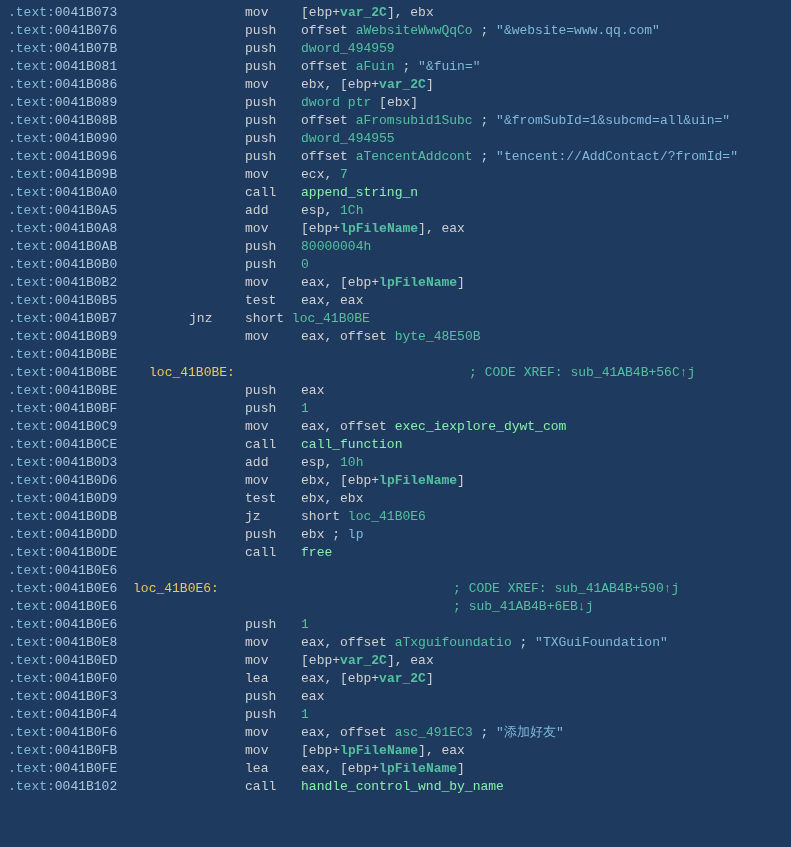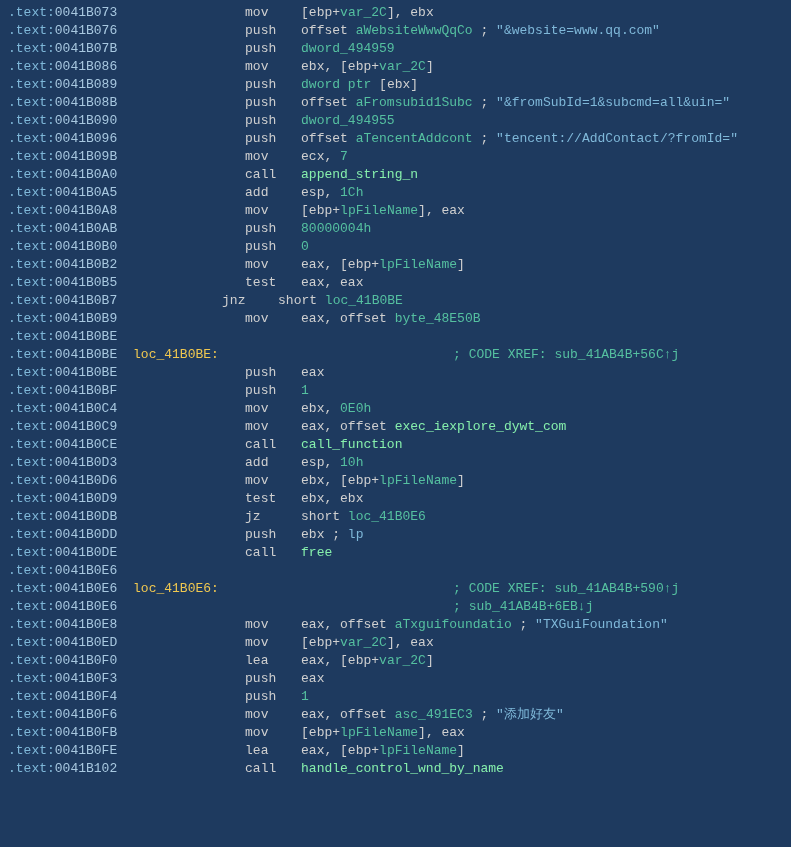--- a/index.html
+++ b/index.html
@@ -25,65 +25,66 @@
     margin-top: 36px;
   }
   .label {
     color: #f0c850;
   }
   .mnemonic {
     color: #d0d0d0;
     display: inline-block;
   }
   .op-default { color: #d0d0d0; }
-  .op-var { color: #55c0a0; }
+  .op-var { color: #55c0a0; font-weight: bold; }
   .op-num { color: #55c0a0; }
   .op-ident { color: #55c0a0; }
   .op-func { color: #86efac; }
   .op-comment { color: #7fb8d9; }
   .op-xref { color: #55c0a0; }
 </style>
 </head>
 <body>
 
 <div id="listing">
     <div class="line"><span class="segment">.text:</span><span class="addr">0041B073</span><span> </span><span style="display: inline-block; margin-left: 120px; width: 56px;"><span class="mnemonic">mov</span></span><span><span class="op-default">[</span><span class="op-default">ebp</span><span class="op-default">+</span><span class="op-var">var_2C</span><span class="op-default">], </span><span class="op-default">ebx</span></span></div>
     <div class="line"><span class="segment">.text:</span><span class="addr">0041B076</span><span> </span><span style="display: inline-block; margin-left: 120px; width: 56px;"><span class="mnemonic">push</span></span><span><span class="op-default">offset </span><span class="op-ident">aWebsiteWwwQqCo</span><span class="op-default"> ; </span><span class="op-comment">"&amp;website=www.qq.com"</span></span></div>
     <div class="line"><span class="segment">.text:</span><span class="addr">0041B07B</span><span> </span><span style="display: inline-block; margin-left: 120px; width: 56px;"><span class="mnemonic">push</span></span><span><span class="op-ident">dword_494959</span></span></div>
+    <div class="line"><span class="segment">.text:</span><span class="addr">0041B081</span><span> </span><span style="display: inline-block; margin-left: 120px; width: 56px;"><span class="mnemonic">push</span></span><span><span class="op-default">offset </span><span class="op-ident">aFuin</span><span class="op-default">    ; </span><span class="op-comment">"&amp;fuin="</span></span></div>
     <div class="line"><span class="segment">.text:</span><span class="addr">0041B086</span><span> </span><span style="display: inline-block; margin-left: 120px; width: 56px;"><span class="mnemonic">mov</span></span><span><span class="op-default">ebx</span><span class="op-default">, [</span><span class="op-default">ebp</span><span class="op-default">+</span><span class="op-var">var_2C</span><span class="op-default">]</span></span></div>
     <div class="line"><span class="segment">.text:</span><span class="addr">0041B089</span><span> </span><span style="display: inline-block; margin-left: 120px; width: 56px;"><span class="mnemonic">push</span></span><span><span class="op-num">dword ptr </span><span class="op-default">[</span><span class="op-default">ebx</span><span class="op-default">]</span></span></div>
     <div class="line"><span class="segment">.text:</span><span class="addr">0041B08B</span><span> </span><span style="display: inline-block; margin-left: 120px; width: 56px;"><span class="mnemonic">push</span></span><span><span class="op-default">offset </span><span class="op-ident">aFromsubid1Subc</span><span class="op-default"> ; </span><span class="op-comment">"&amp;fromSubId=1&amp;subcmd=all&amp;uin="</span></span></div>
     <div class="line"><span class="segment">.text:</span><span class="addr">0041B090</span><span> </span><span style="display: inline-block; margin-left: 120px; width: 56px;"><span class="mnemonic">push</span></span><span><span class="op-ident">dword_494955</span></span></div>
     <div class="line"><span class="segment">.text:</span><span class="addr">0041B096</span><span> </span><span style="display: inline-block; margin-left: 120px; width: 56px;"><span class="mnemonic">push</span></span><span><span class="op-default">offset </span><span class="op-ident">aTencentAddcont</span><span class="op-default"> ; </span><span class="op-comment">"tencent://AddContact/?fromId="</span></span></div>
     <div class="line"><span class="segment">.text:</span><span class="addr">0041B09B</span><span> </span><span style="display: inline-block; margin-left: 120px; width: 56px;"><span class="mnemonic">mov</span></span><span><span class="op-default">ecx</span><span class="op-default">, </span><span class="op-num">7</span></span></div>
     <div class="line"><span class="segment">.text:</span><span class="addr">0041B0A0</span><span> </span><span style="display: inline-block; margin-left: 120px; width: 56px;"><span class="mnemonic">call</span></span><span><span class="op-func">append_string_n</span></span></div>
     <div class="line"><span class="segment">.text:</span><span class="addr">0041B0A5</span><span> </span><span style="display: inline-block; margin-left: 120px; width: 56px;"><span class="mnemonic">add</span></span><span><span class="op-default">esp</span><span class="op-default">, </span><span class="op-num">1Ch</span></span></div>
     <div class="line"><span class="segment">.text:</span><span class="addr">0041B0A8</span><span> </span><span style="display: inline-block; margin-left: 120px; width: 56px;"><span class="mnemonic">mov</span></span><span><span class="op-default">[</span><span class="op-default">ebp</span><span class="op-default">+</span><span class="op-var">lpFileName</span><span class="op-default">], </span><span class="op-default">eax</span></span></div>
     <div class="line"><span class="segment">.text:</span><span class="addr">0041B0AB</span><span> </span><span style="display: inline-block; margin-left: 120px; width: 56px;"><span class="mnemonic">push</span></span><span><span class="op-num">80000004h</span></span></div>
     <div class="line"><span class="segment">.text:</span><span class="addr">0041B0B0</span><span> </span><span style="display: inline-block; margin-left: 120px; width: 56px;"><span class="mnemonic">push</span></span><span><span class="op-num">0</span></span></div>
     <div class="line"><span class="segment">.text:</span><span class="addr">0041B0B2</span><span> </span><span style="display: inline-block; margin-left: 120px; width: 56px;"><span class="mnemonic">mov</span></span><span><span class="op-default">eax</span><span class="op-default">, [</span><span class="op-default">ebp</span><span class="op-default">+</span><span class="op-var">lpFileName</span><span class="op-default">]</span></span></div>
     <div class="line"><span class="segment">.text:</span><span class="addr">0041B0B5</span><span> </span><span style="display: inline-block; margin-left: 120px; width: 56px;"><span class="mnemonic">test</span></span><span><span class="op-default">eax</span><span class="op-default">, </span><span class="op-default">eax</span></span></div>
-    <div class="line"><span class="segment">.text:</span><span class="addr">0041B0B7</span><span> </span><span style="display: inline-block; margin-left: 97px; width: 56px;"><span class="mnemonic">jnz</span></span><span><span class="op-default">short </span><span class="op-ident">loc_41B0BE</span></span></div>
+    <div class="line"><span class="segment">.text:</span><span class="addr">0041B0B7</span><span> </span><span style="display: inline-block; margin-left: 64px; width: 56px;"><span class="mnemonic">jnz</span></span><span><span class="op-default">short </span><span class="op-ident">loc_41B0BE</span></span></div>
     <div class="line"><span class="segment">.text:</span><span class="addr">0041B0B9</span><span> </span><span style="display: inline-block; margin-left: 120px; width: 56px;"><span class="mnemonic">mov</span></span><span><span class="op-default">eax</span><span class="op-default">, offset </span><span class="op-ident">byte_48E50B</span></span></div>
     <div class="line"><span class="segment">.text:</span><span class="addr">0041B0BE</span></div>
-    <div class="line"><span class="segment">.text:</span><span class="addr">0041B0BE</span><span> </span><span style="display: inline-block; margin-left: 8px; width: 320px;"><span class="label">loc_41B0BE:</span></span><span class="op-xref">; CODE XREF: sub_41AB4B+56C↑j</span></div>
+    <div class="line"><span class="segment">.text:</span><span class="addr">0041B0BE</span><span> </span><span style="display: inline-block; margin-left: 24px; width: 320px;"><span class="label">loc_41B0BE:</span></span><span class="op-xref">; CODE XREF: sub_41AB4B+56C↑j</span></div>
     <div class="line"><span class="segment">.text:</span><span class="addr">0041B0BE</span><span> </span><span style="display: inline-block; margin-left: 120px; width: 56px;"><span class="mnemonic">push</span></span><span><span class="op-default">eax</span></span></div>
     <div class="line"><span class="segment">.text:</span><span class="addr">0041B0BF</span><span> </span><span style="display: inline-block; margin-left: 120px; width: 56px;"><span class="mnemonic">push</span></span><span><span class="op-num">1</span></span></div>
-    <div class="line"><span class="segment">.text:</span><span class="addr">0041B0C4</span><span> </span><span style="display: inline-block; margin-left: 120px; width: 56px;"><span class="mnemonic">mov</span></span><span><span class="op-default">ebx</span><span class="op-default">, </span><span class="op-num">0E0h</span></span></div>
     <div class="line"><span class="segment">.text:</span><span class="addr">0041B0C9</span><span> </span><span style="display: inline-block; margin-left: 120px; width: 56px;"><span class="mnemonic">mov</span></span><span><span class="op-default">eax</span><span class="op-default">, offset </span><span class="op-func">exec_iexplore_dywt_com</span></span></div>
     <div class="line"><span class="segment">.text:</span><span class="addr">0041B0CE</span><span> </span><span style="display: inline-block; margin-left: 120px; width: 56px;"><span class="mnemonic">call</span></span><span><span class="op-func">call_function</span></span></div>
     <div class="line"><span class="segment">.text:</span><span class="addr">0041B0D3</span><span> </span><span style="display: inline-block; margin-left: 120px; width: 56px;"><span class="mnemonic">add</span></span><span><span class="op-default">esp</span><span class="op-default">, </span><span class="op-num">10h</span></span></div>
     <div class="line"><span class="segment">.text:</span><span class="addr">0041B0D6</span><span> </span><span style="display: inline-block; margin-left: 120px; width: 56px;"><span class="mnemonic">mov</span></span><span><span class="op-default">ebx</span><span class="op-default">, [</span><span class="op-default">ebp</span><span class="op-default">+</span><span class="op-var">lpFileName</span><span class="op-default">]</span></span></div>
     <div class="line"><span class="segment">.text:</span><span class="addr">0041B0D9</span><span> </span><span style="display: inline-block; margin-left: 120px; width: 56px;"><span class="mnemonic">test</span></span><span><span class="op-default">ebx</span><span class="op-default">, </span><span class="op-default">ebx</span></span></div>
     <div class="line"><span class="segment">.text:</span><span class="addr">0041B0DB</span><span> </span><span style="display: inline-block; margin-left: 120px; width: 56px;"><span class="mnemonic">jz</span></span><span><span class="op-default">short </span><span class="op-ident">loc_41B0E6</span></span></div>
     <div class="line"><span class="segment">.text:</span><span class="addr">0041B0DD</span><span> </span><span style="display: inline-block; margin-left: 120px; width: 56px;"><span class="mnemonic">push</span></span><span><span class="op-default">ebx</span><span class="op-default">             ; </span><span class="op-comment">lp</span></span></div>
     <div class="line"><span class="segment">.text:</span><span class="addr">0041B0DE</span><span> </span><span style="display: inline-block; margin-left: 120px; width: 56px;"><span class="mnemonic">call</span></span><span><span class="op-func">free</span></span></div>
     <div class="line"><span class="segment">.text:</span><span class="addr">0041B0E6</span></div>
     <div class="line"><span class="segment">.text:</span><span class="addr">0041B0E6</span><span> </span><span style="display: inline-block; margin-left: 8px; width: 320px;"><span class="label">loc_41B0E6:</span></span><span class="op-xref">; CODE XREF: sub_41AB4B+590↑j</span></div>
     <div class="line"><span class="segment">.text:</span><span class="addr">0041B0E6</span><span> </span><span style="display: inline-block; margin-left: 8px; width: 320px;"></span><span class="op-xref">; sub_41AB4B+6EB↓j</span></div>
+    <div class="line"><span class="segment">.text:</span><span class="addr">0041B0E6</span><span> </span><span style="display: inline-block; margin-left: 120px; width: 56px;"><span class="mnemonic">push</span></span><span><span class="op-num">1</span></span></div>
     <div class="line"><span class="segment">.text:</span><span class="addr">0041B0E8</span><span> </span><span style="display: inline-block; margin-left: 120px; width: 56px;"><span class="mnemonic">mov</span></span><span><span class="op-default">eax</span><span class="op-default">, offset </span><span class="op-ident">aTxguifoundatio</span><span class="op-default"> ; </span><span class="op-comment">"TXGuiFoundation"</span></span></div>
     <div class="line"><span class="segment">.text:</span><span class="addr">0041B0ED</span><span> </span><span style="display: inline-block; margin-left: 120px; width: 56px;"><span class="mnemonic">mov</span></span><span><span class="op-default">[</span><span class="op-default">ebp</span><span class="op-default">+</span><span class="op-var">var_2C</span><span class="op-default">], </span><span class="op-default">eax</span></span></div>
     <div class="line"><span class="segment">.text:</span><span class="addr">0041B0F0</span><span> </span><span style="display: inline-block; margin-left: 120px; width: 56px;"><span class="mnemonic">lea</span></span><span><span class="op-default">eax</span><span class="op-default">, [</span><span class="op-default">ebp</span><span class="op-default">+</span><span class="op-var">var_2C</span><span class="op-default">]</span></span></div>
     <div class="line"><span class="segment">.text:</span><span class="addr">0041B0F3</span><span> </span><span style="display: inline-block; margin-left: 120px; width: 56px;"><span class="mnemonic">push</span></span><span><span class="op-default">eax</span></span></div>
     <div class="line"><span class="segment">.text:</span><span class="addr">0041B0F4</span><span> </span><span style="display: inline-block; margin-left: 120px; width: 56px;"><span class="mnemonic">push</span></span><span><span class="op-num">1</span></span></div>
     <div class="line"><span class="segment">.text:</span><span class="addr">0041B0F6</span><span> </span><span style="display: inline-block; margin-left: 120px; width: 56px;"><span class="mnemonic">mov</span></span><span><span class="op-default">eax</span><span class="op-default">, offset </span><span class="op-ident">asc_491EC3</span><span class="op-default"> ; </span><span class="op-comment">"添加好友"</span></span></div>
     <div class="line"><span class="segment">.text:</span><span class="addr">0041B0FB</span><span> </span><span style="display: inline-block; margin-left: 120px; width: 56px;"><span class="mnemonic">mov</span></span><span><span class="op-default">[</span><span class="op-default">ebp</span><span class="op-default">+</span><span class="op-var">lpFileName</span><span class="op-default">], </span><span class="op-default">eax</span></span></div>
     <div class="line"><span class="segment">.text:</span><span class="addr">0041B0FE</span><span> </span><span style="display: inline-block; margin-left: 120px; width: 56px;"><span class="mnemonic">lea</span></span><span><span class="op-default">eax</span><span class="op-default">, [</span><span class="op-default">ebp</span><span class="op-default">+</span><span class="op-var">lpFileName</span><span class="op-default">]</span></span></div>
     <div class="line"><span class="segment">.text:</span><span class="addr">0041B102</span><span> </span><span style="display: inline-block; margin-left: 120px; width: 56px;"><span class="mnemonic">call</span></span><span><span class="op-func">handle_control_wnd_by_name</span></span></div>
   </div>

